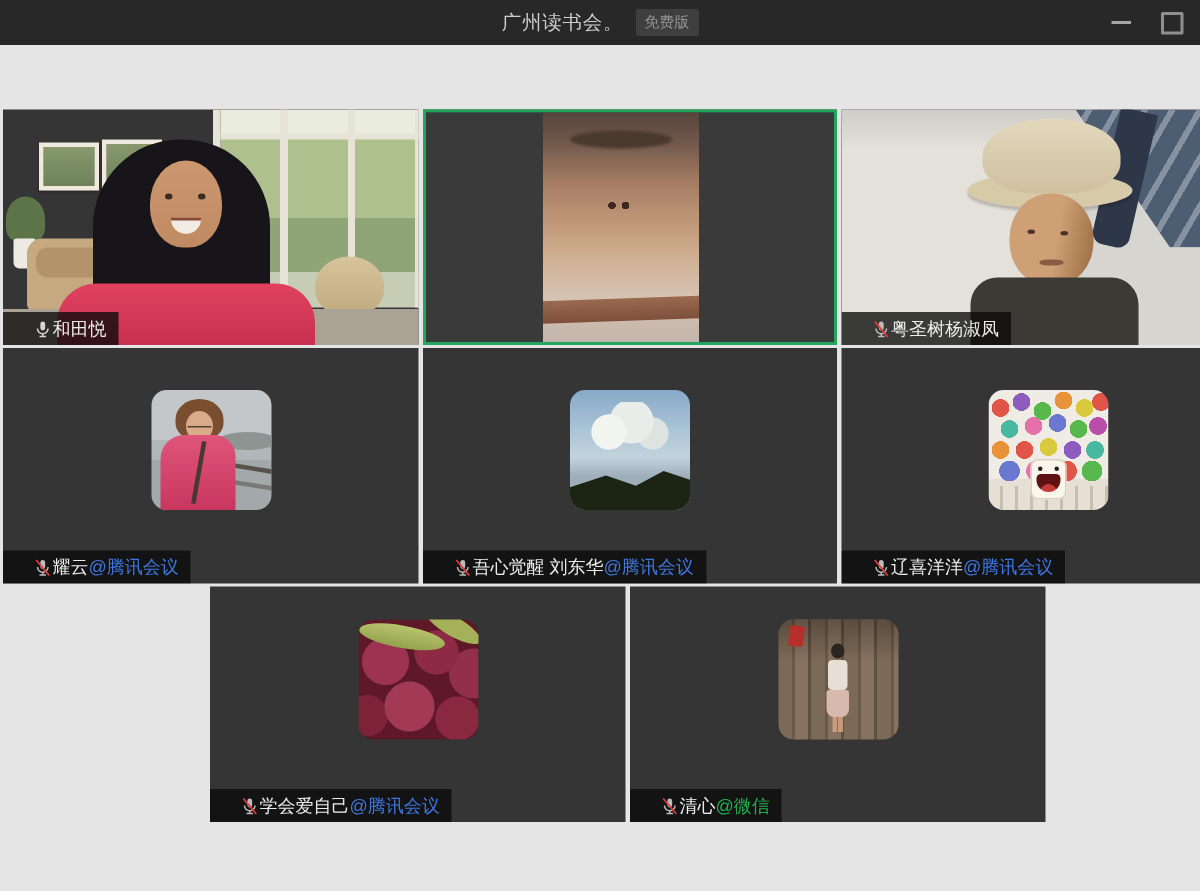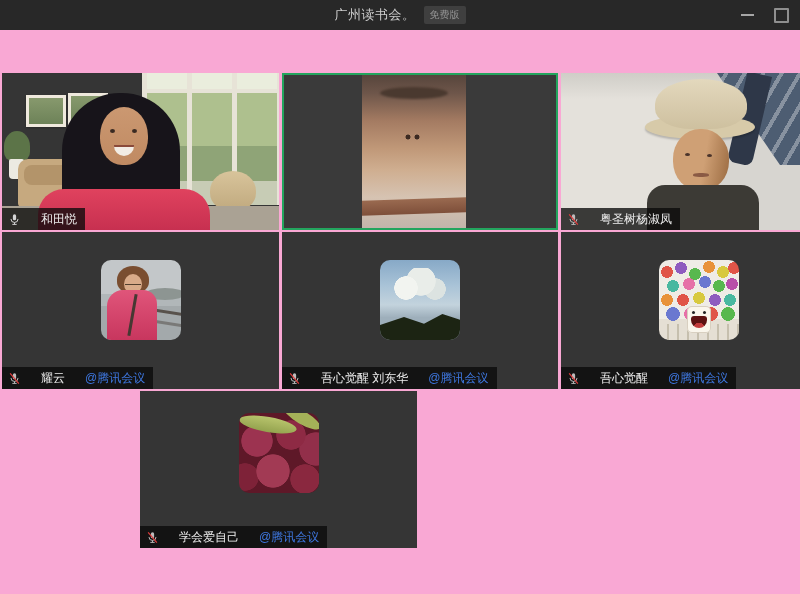--- a/index.html
+++ b/index.html
@@ -1,17 +1,17 @@
 <!DOCTYPE html>
 <html><head>
 <meta charset="utf-8">
 <style>
   html,body{margin:0;padding:0;background:#000;width:800px;height:594px;overflow:hidden;
     font-family:"Liberation Sans","DejaVu Sans",sans-serif;}
-  .app{position:relative;width:800px;height:594px;background:#f9a8d4;}
+  .app{position:relative;width:800px;height:594px;background:#e5e5e5;}
 
   
   .titlebar{position:absolute;left:0;top:0;width:800px;height:30px;background:#282828;}
   .title-wrap{position:absolute;left:0;top:0;width:100%;height:30px;display:flex;align-items:center;justify-content:center;gap:8px;}
   .title{font-size:13px;color:#cdcdcd;letter-spacing:.5px;}
   .badge{font-size:10px;color:#929292;background:#3f3f3f;border-radius:2px;padding:2px 6px;}
   .win-controls{position:absolute;right:2px;top:0;height:30px;display:flex;align-items:center;}
   .win-btn{width:34px;height:30px;display:flex;align-items:center;justify-content:center;cursor:default;}
   .min-glyph{display:block;width:13px;height:0;border-bottom:2px solid #a6a6a6;}
   .max-glyph{display:block;width:11px;height:11px;border:2px solid #8f8f8f;border-radius:1px;}
@@ -25,22 +25,22 @@
   .r1c3{left:561px;top:73px;width:276px;height:157px;}
   .r2c1{left:2px;top:232px;width:277px;height:157px;}
   .r2c2{left:282px;top:232px;width:276px;height:157px;}
   .r2c3{left:561px;top:232px;width:276px;height:157px;}
   .r3c1{left:140px;top:391px;width:277px;height:157px;}
   .r3c2{left:420px;top:391px;width:277px;height:157px;}
 
   
   .plate-row{position:absolute;left:0;bottom:0;display:flex;align-items:stretch;z-index:9;}
   .hand-badge{width:25px;background:#ed9438;display:flex;align-items:center;justify-content:center;}
-  .plate{display:flex;align-items:center;gap:20px;background:rgba(10,10,10,.78);
-    padding:4px 8px 4px 6px;font-size:12px;color:#ececec;white-space:nowrap;line-height:14px;}
+  .plate{display:flex;align-items:center;gap:0;background:rgba(10,10,10,.78);
+    padding:4px 8px 4px 20px;font-size:12px;color:#ececec;white-space:nowrap;line-height:14px;}
   .sfx-tc{color:#3e77e0;text-align:right;}
   .sfx-wx{color:#23b14d;}
   .mic{flex:0 0 auto;}
 
   
   .avatar{position:absolute;width:80px;height:80px;left:50%;margin-left:-40px;top:28px;
     border-radius:10px;overflow:hidden;}
   .r3c1 .avatar,.r3c2 .avatar{top:22px;}
 
   
@@ -286,21 +286,21 @@
         <div class="toast"></div>
       </div>
       <div class="plate-row">
         <div class="plate">
           <svg class="mic" viewBox="0 0 24 24" width="13" height="13">
             <rect x="9" y="2.5" width="6" height="11" rx="3" fill="#bcbcbc"></rect>
             <path d="M5.5 11a6.5 6.5 0 0 0 13 0" fill="none" stroke="#bcbcbc" stroke-width="1.8"></path>
             <path d="M12 17.5v3.5M8 21h8" stroke="#bcbcbc" stroke-width="1.8" fill="none"></path>
             <path d="M4 2.5 20 21.5" stroke="#e03c3c" stroke-width="2.2"></path>
           </svg>
-          <span>吾心觉醒</span>
+          <span>辽喜洋洋</span>
             <span class="sfx-tc">@腾讯会议</span>
         </div>
       </div>
     </div>
 
     <div class="tile r3c1">
       <div class="avatar av-berries">
         <div class="leaf1"></div>
         <div class="leaf2"></div>
       </div>
@@ -311,15 +311,39 @@
             <path d="M5.5 11a6.5 6.5 0 0 0 13 0" fill="none" stroke="#bcbcbc" stroke-width="1.8"></path>
             <path d="M12 17.5v3.5M8 21h8" stroke="#bcbcbc" stroke-width="1.8" fill="none"></path>
             <path d="M4 2.5 20 21.5" stroke="#e03c3c" stroke-width="2.2"></path>
           </svg>
           <span>学会爱自己</span>
             <span class="sfx-tc">@腾讯会议</span>
         </div>
       </div>
     </div>
 
+    <div class="tile r3c2">
+      <div class="avatar av-wood">
+        <div class="shade"></div>
+        <div class="orn"></div>
+        <div class="pers">
+          <div class="head"></div>
+          <div class="body"></div>
+          <div class="skirt"></div>
+          <div class="legs"></div>
+        </div>
+      </div>
+      <div class="plate-row">
+        <div class="plate">
+          <svg class="mic" viewBox="0 0 24 24" width="13" height="13">
+            <rect x="9" y="2.5" width="6" height="11" rx="3" fill="#bcbcbc"></rect>
+            <path d="M5.5 11a6.5 6.5 0 0 0 13 0" fill="none" stroke="#bcbcbc" stroke-width="1.8"></path>
+            <path d="M12 17.5v3.5M8 21h8" stroke="#bcbcbc" stroke-width="1.8" fill="none"></path>
+            <path d="M4 2.5 20 21.5" stroke="#e03c3c" stroke-width="2.2"></path>
+          </svg>
+          <span>清心</span>
+            <span class="sfx-wx">@微信</span>
+        </div>
+      </div>
+    </div>
 
   </div>
 </div>
 
 </body></html>

